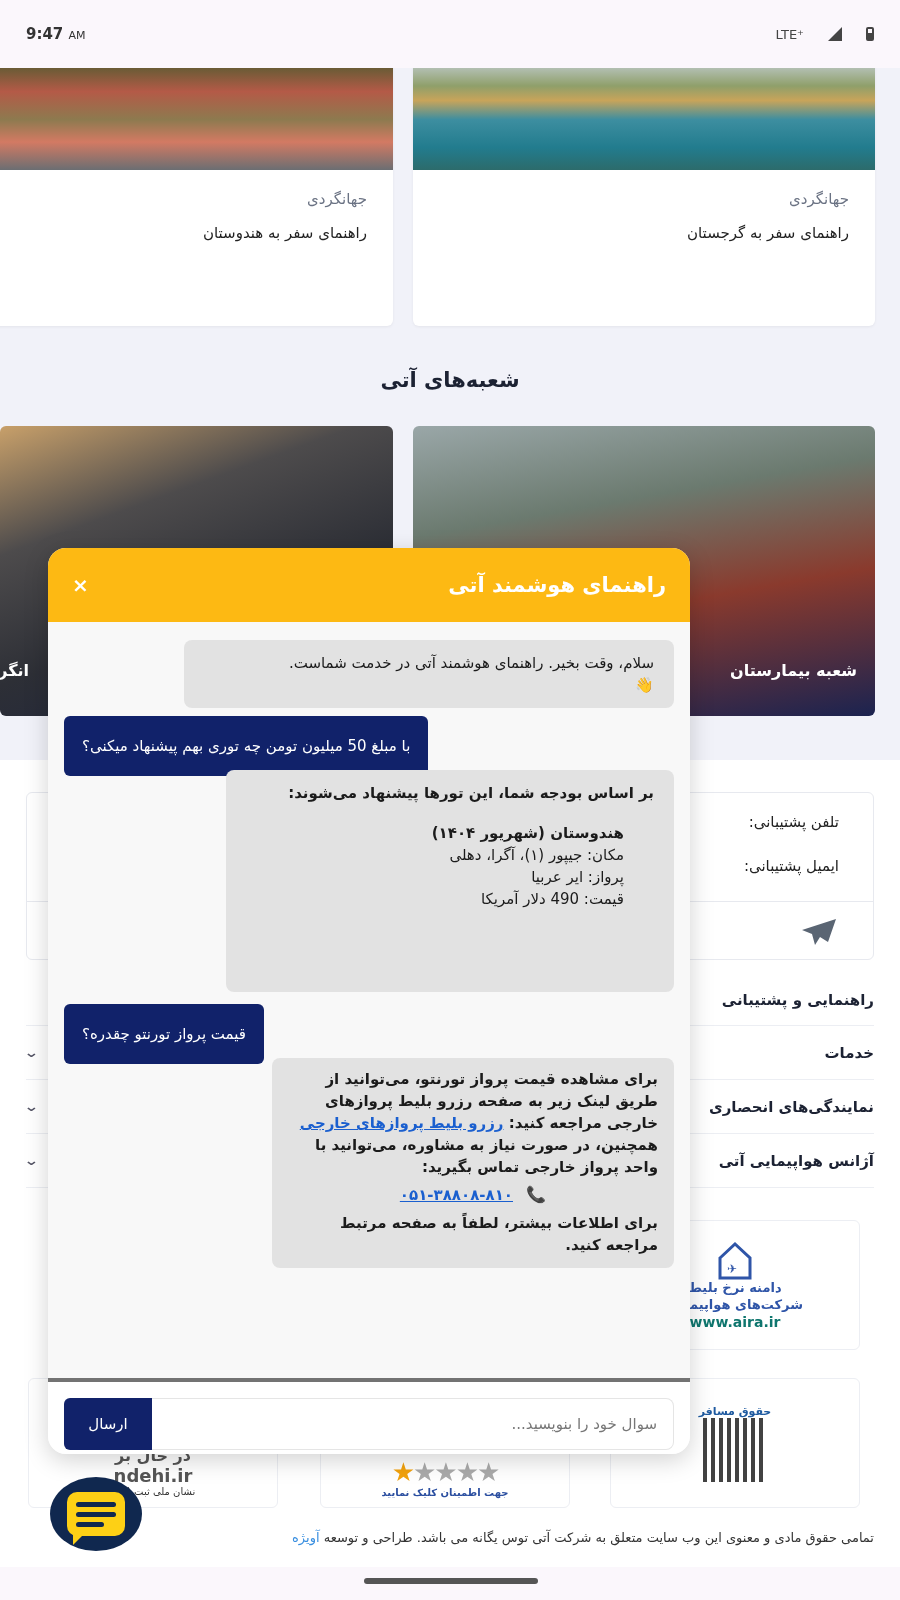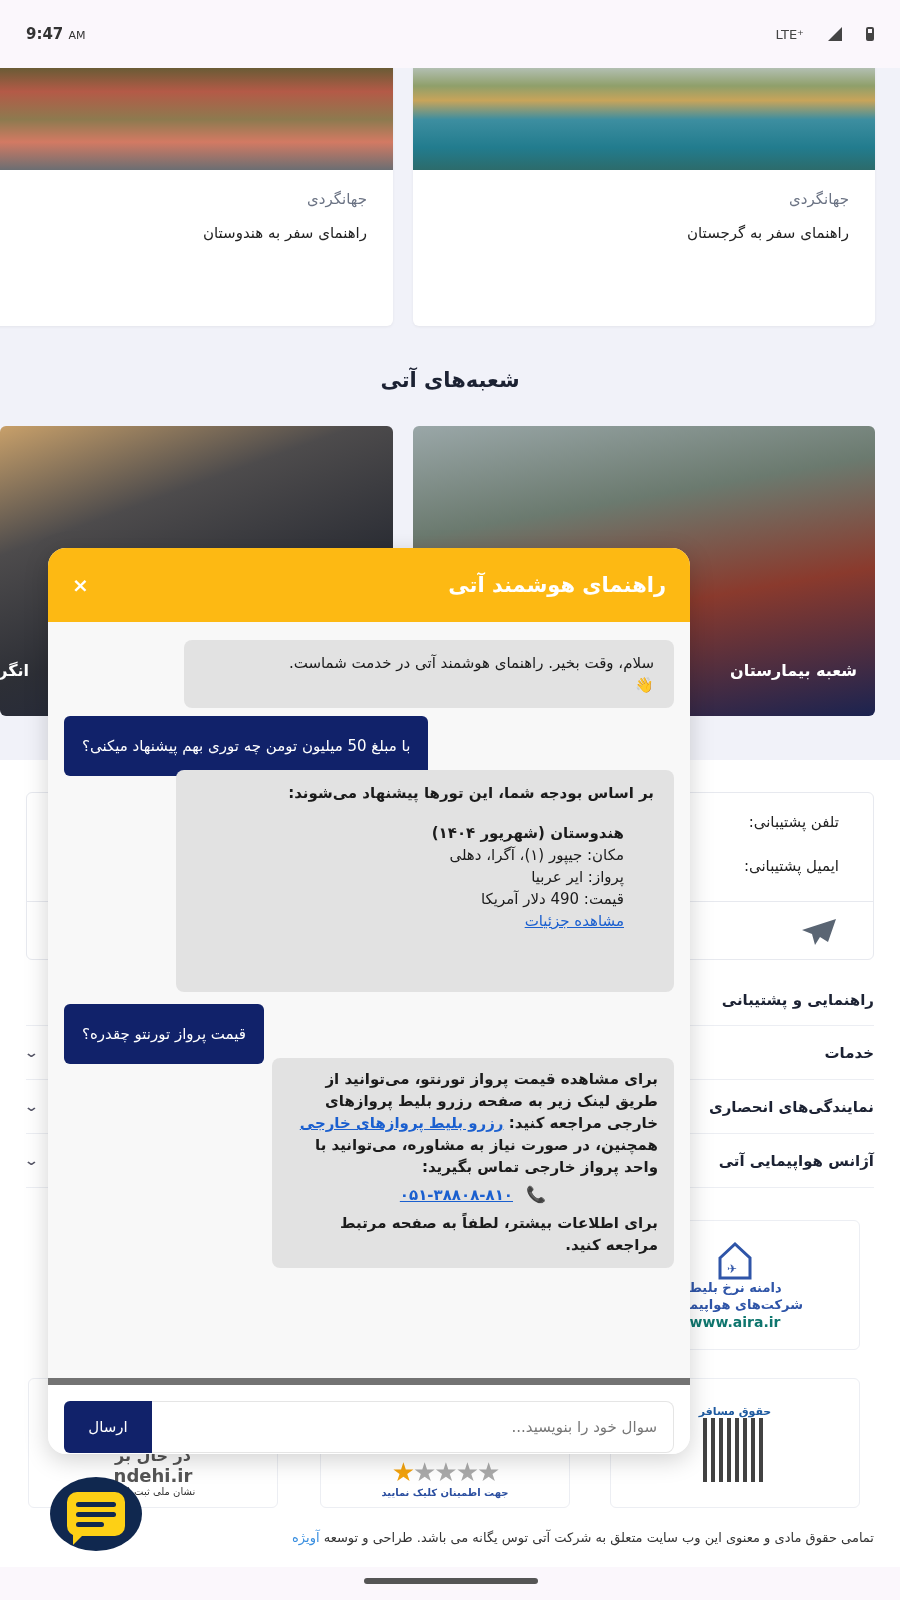--- a/index.html
+++ b/index.html
@@ -60,21 +60,21 @@
   .chat-close { color: #fff; font-size: 20px; font-weight: bold; cursor: pointer; }
   .chat-body { position: relative; height: 756px; direction: rtl; }
   .msg-bot { position: absolute; right: 16px; background: #e2e2e2; border-radius: 8px; color: #1b1b1b; font-size: 15px; line-height: 22px; padding: 12px 20px; }
   .msg-user { position: absolute; left: 16px; background: #11226a; color: #fff; border-radius: 6px; font-size: 15px; padding: 0 18px; height: 60px; display: flex; align-items: center; direction: rtl; }
   .tour-card { margin: 10px 0 0 0; padding: 8px 30px 14px 20px; }
   .tour-title { font-weight: bold; font-size: 15px; }
   .link { color: #1a5fcf; text-decoration: underline; cursor: pointer; }
   .phone-line { text-align: center; margin: 6px 0; }
   .phone-icon { color: #d01818; font-size: 16px; margin-left: 8px; }
 
-  .chat-input-area { position: absolute; bottom: 0; left: 0; right: 0; height: 76px; background: #fff; border-top: 7px solid #737373; padding: 16px 16px 0 16px; display: flex; direction: ltr; }
+  .chat-input-area { position: absolute; bottom: 0; left: 0; right: 0; height: 76px; background: #fff; border-top: 4px solid #737373; padding: 16px 16px 0 16px; display: flex; direction: ltr; }
   .send-btn { width: 88px; height: 52px; background: #11226a; color: #fff; border: none; border-radius: 6px 0 0 6px; font-size: 15px; font-family: "DejaVu Sans", sans-serif; }
   .chat-input { flex: 1; height: 52px; border: 1px solid #e5e5e5; border-left: none; border-radius: 0 8px 8px 0; direction: rtl; padding: 0 16px; font-size: 15px; font-family: "DejaVu Sans", sans-serif; color: #333; background: #fff; }
   .chat-input::placeholder { color: #777; }
 
   
   .fab { position: absolute; left: 50px; top: 1477px; width: 92px; height: 74px; border-radius: 50%; background: #10284f; z-index: 11; display: flex; align-items: center; justify-content: center; }
   .fab-inner { width: 58px; height: 44px; background: #fdd015; border-radius: 10px; position: relative; display: flex; flex-direction: column; justify-content: center; gap: 5px; padding: 0 9px; }
   .fab-inner span { display: block; height: 5px; background: #10284f; border-radius: 3px; }
   .fab-inner::after { content: ""; position: absolute; left: 6px; bottom: -9px; border-top: 10px solid #fdd015; border-right: 10px solid transparent; }
 </style>
@@ -187,28 +187,27 @@
   <div class="chat-body">
     <div class="msg-bot" style="top:18px; width:490px;">
       <div>سلام، وقت بخیر. راهنمای هوشمند آتی در خدمت شماست.</div>
       <div>👋</div>
     </div>
 
     <div class="msg-user" style="top:94px;">
       <span>با مبلغ 50 میلیون تومن چه توری بهم پیشنهاد میکنی؟</span>
     </div>
 
-    <div class="msg-bot" style="top:148px; width:498px; height:222px;">
+    <div class="msg-bot" style="top:148px; width:448px; height:222px;">
       <div style="font-weight:bold;">بر اساس بودجه شما، این تورها پیشنهاد می‌شوند:</div>
       <div class="tour-card">
         <div class="tour-title">هندوستان (شهریور ۱۴۰۴)</div>
         <div>مکان: جیپور (۱)، آگرا، دهلی</div>
         <div>پرواز: ایر عربیا</div>
         <div>قیمت: 490 دلار آمریکا</div>
-        <div class="link">مشاهده جزئیات</div>
       </div>
     </div>
 
     <div class="msg-user" style="top:382px;">
       <span>قیمت پرواز تورنتو چقدره؟</span>
     </div>
 
     <div class="msg-bot" style="top:436px; width:402px; font-weight:bold; padding:10px 16px 12px 16px;">
       <div>
         <span>برای مشاهده قیمت پرواز تورنتو، می‌توانید از طریق لینک زیر به صفحه رزرو بلیط پروازهای خارجی مراجعه کنید: </span><span class="link">رزرو بلیط پروازهای خارجی</span><span> همچنین، در صورت نیاز به مشاوره، می‌توانید با واحد پرواز خارجی تماس بگیرید:</span>

